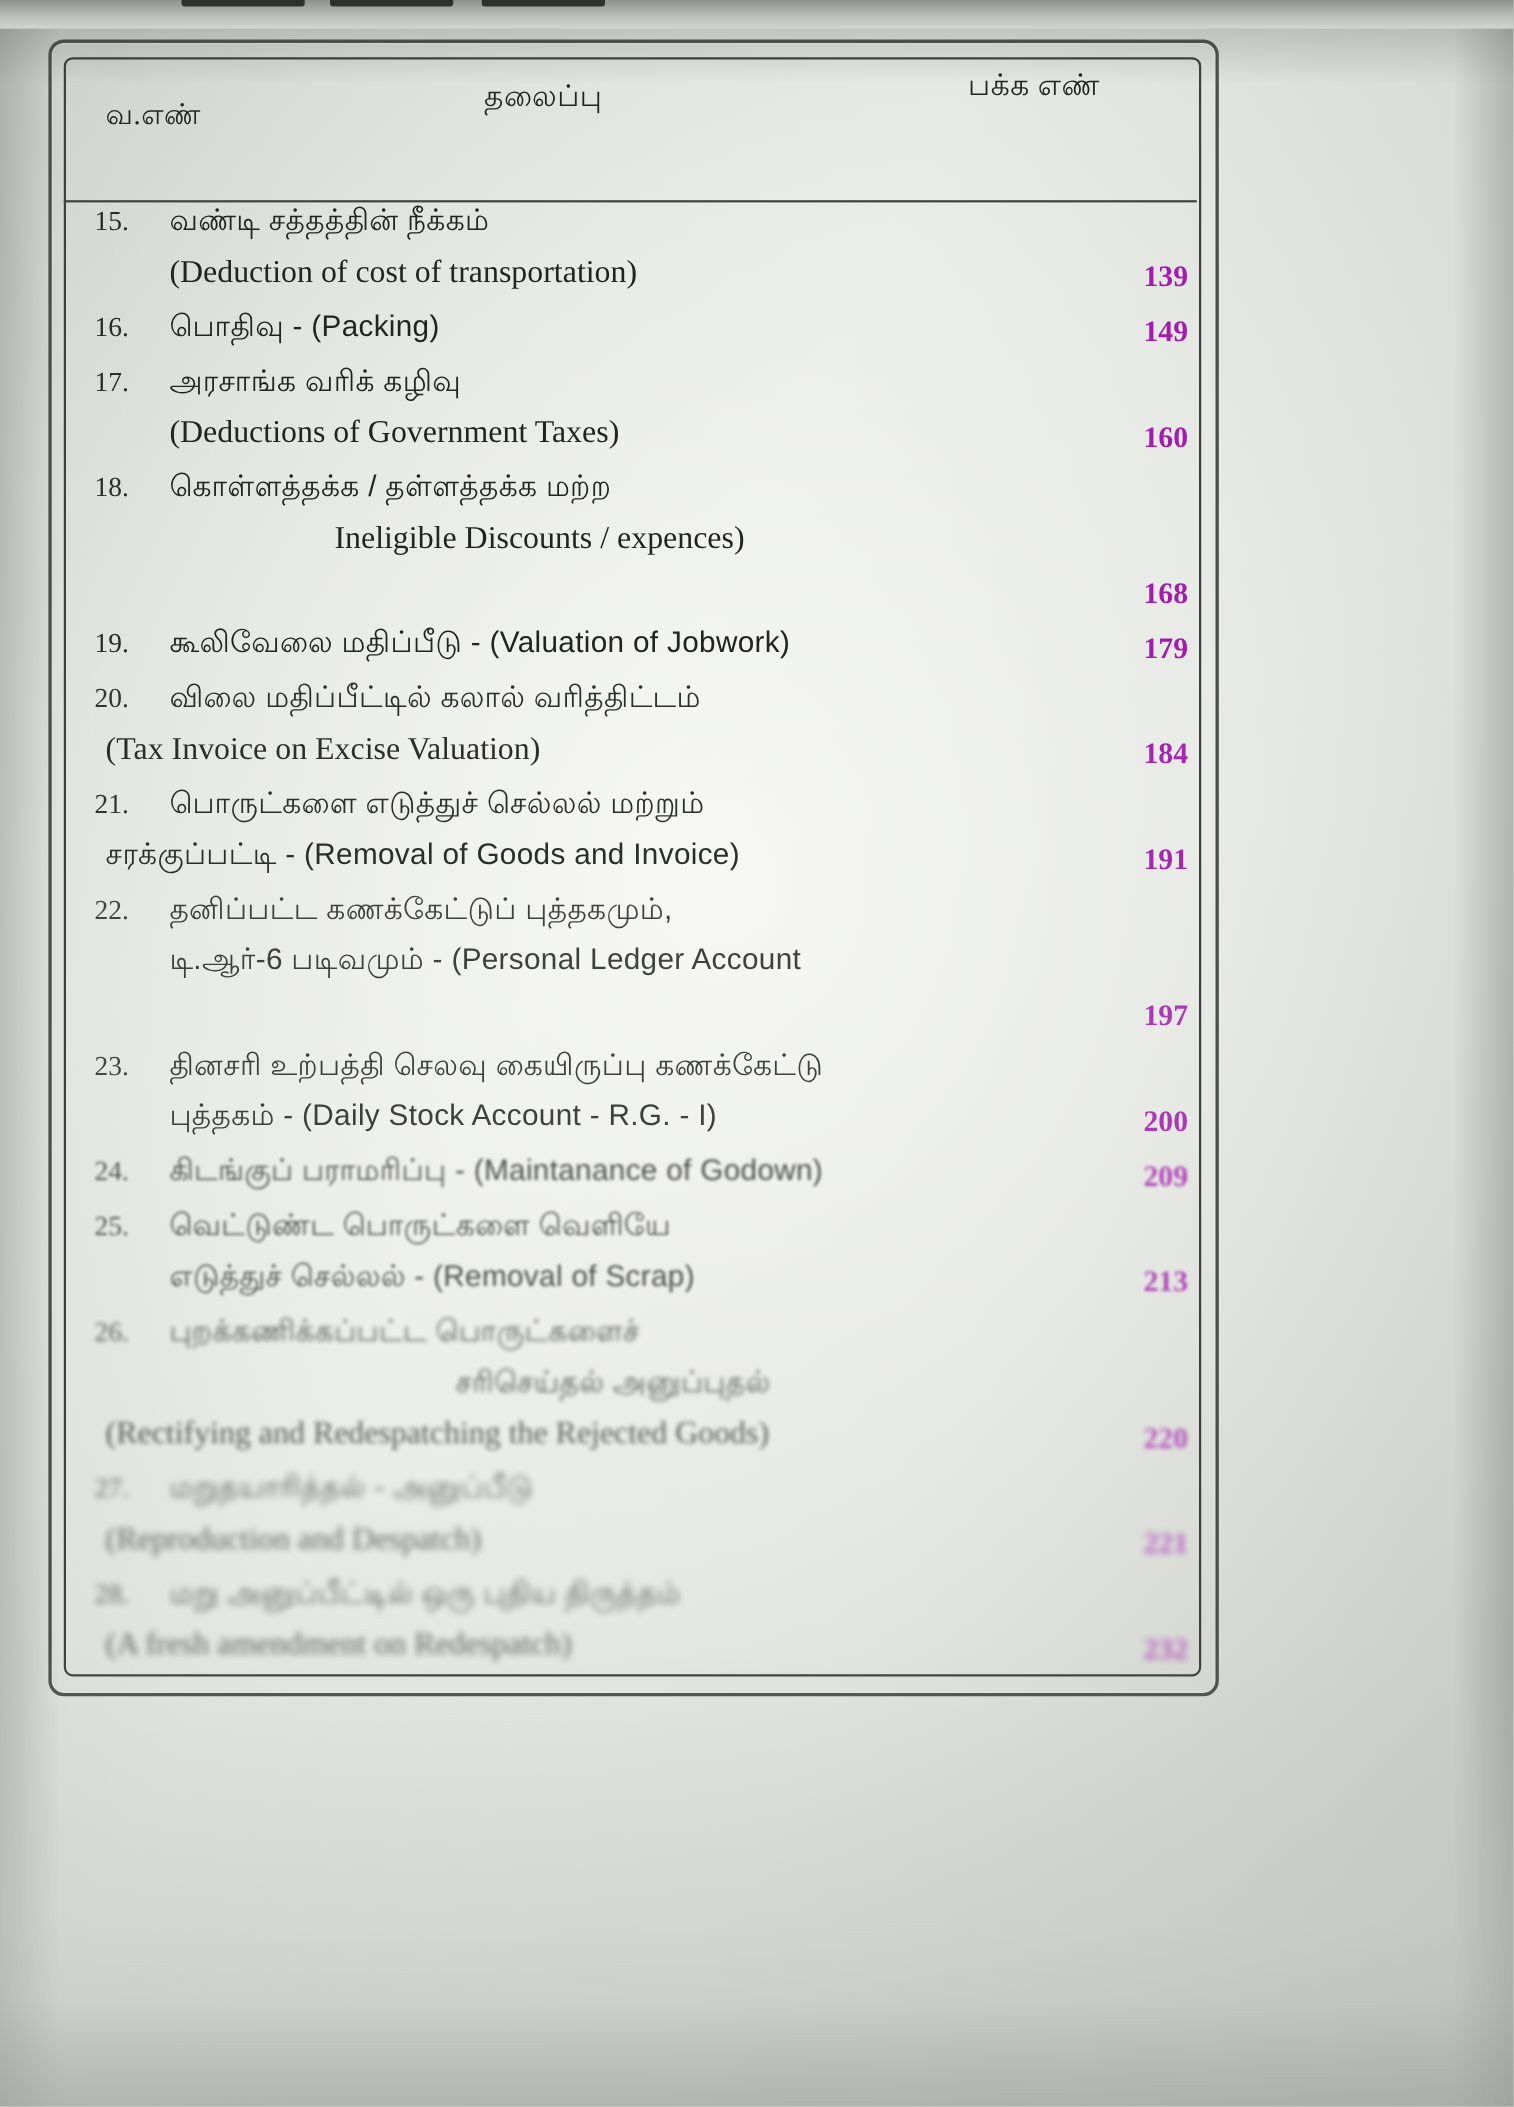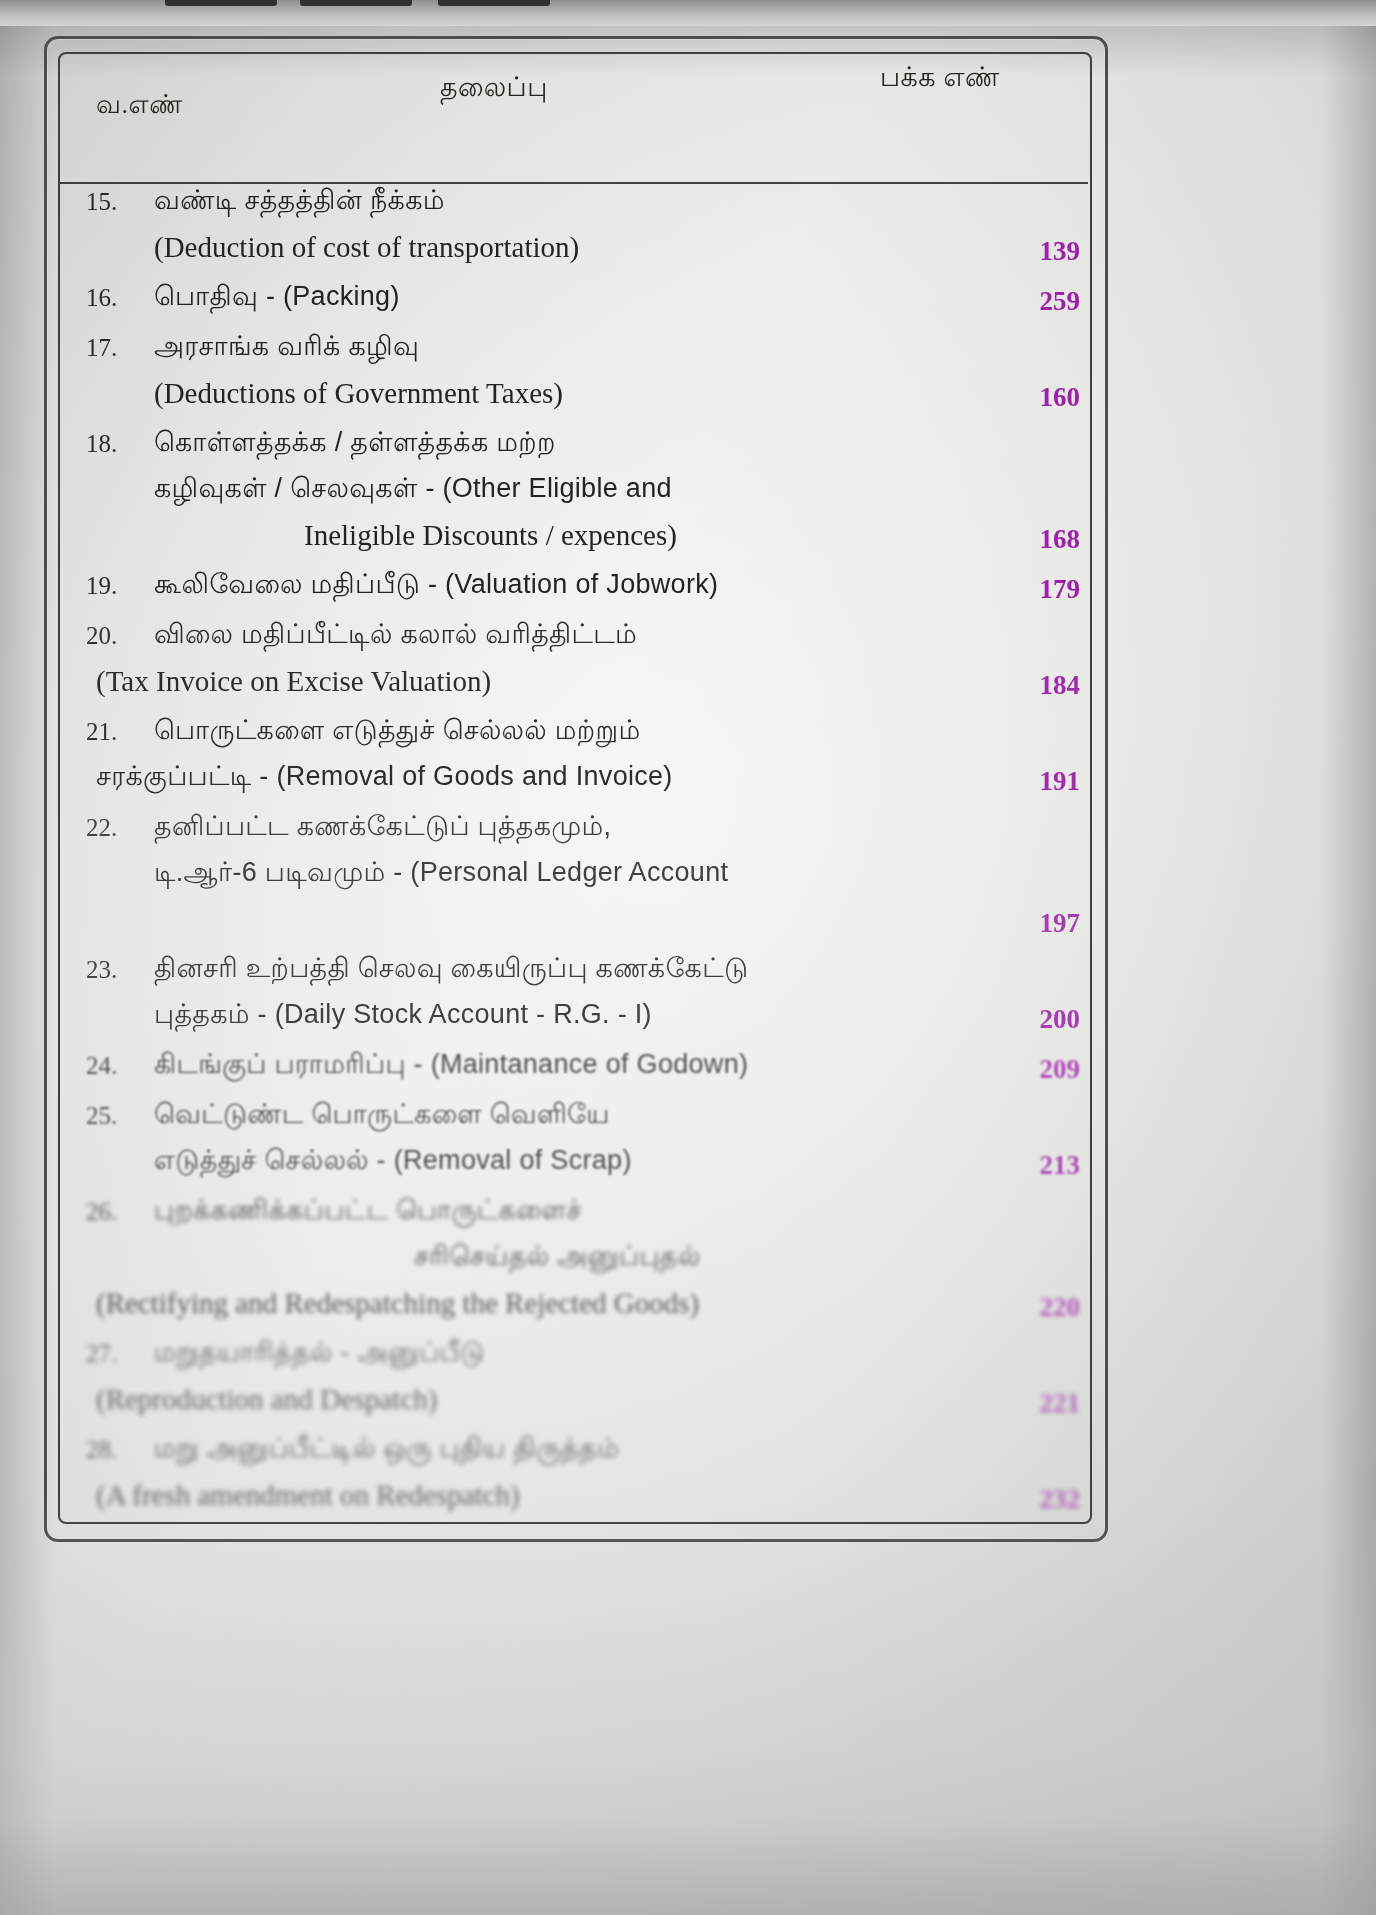--- a/index.html
+++ b/index.html
@@ -182,35 +182,34 @@
         <div class="line ta indent-1" style="height: 46px;">வண்டி சத்தத்தின் நீக்கம்</div>
         <div class="line en indent-1" style="height: 46px;">(Deduction of cost of transportation)</div>
       </div>
       <div class="pg" style="top: 50px;">139</div>
     </div>
     <div class="row" style="position: absolute; left: 0px; top: 96px; height: 46px;">
       <div class="num" style="top: 2px;">16.</div>
       <div class="lines">
         <div class="line ta indent-1" style="height: 46px;">பொதிவு - (Packing)</div>
       </div>
-      <div class="pg" style="top: 4px;">259</div>
+      <div class="pg" style="top: 4px;">149</div>
     </div>
     <div class="row" style="position: absolute; left: 0px; top: 146px; height: 92px;">
       <div class="num" style="top: 2px;">17.</div>
       <div class="lines">
         <div class="line ta indent-1" style="height: 46px;">அரசாங்க வரிக் கழிவு</div>
         <div class="line en indent-1" style="height: 46px;">(Deductions of Government Taxes)</div>
       </div>
       <div class="pg" style="top: 50px;">160</div>
     </div>
     <div class="row" style="position: absolute; left: 0px; top: 242px; height: 138px;">
       <div class="num" style="top: 2px;">18.</div>
       <div class="lines">
         <div class="line ta indent-1" style="height: 46px;">கொள்ளத்தக்க / தள்ளத்தக்க மற்ற</div>
-        <div class="line ta indent-1" style="height: 46px;">கழிவுகள் / செலவுகள் - (Other Eligible and</div>
         <div class="line en indent-2" style="height: 46px;">Ineligible Discounts / expences)</div>
       </div>
       <div class="pg" style="top: 96px;">168</div>
     </div>
     <div class="row" style="position: absolute; left: 0px; top: 384px; height: 46px;">
       <div class="num" style="top: 2px;">19.</div>
       <div class="lines">
         <div class="line ta indent-1" style="height: 46px;">கூலிவேலை மதிப்பீடு - (Valuation of Jobwork)</div>
       </div>
       <div class="pg" style="top: 4px;">179</div>

